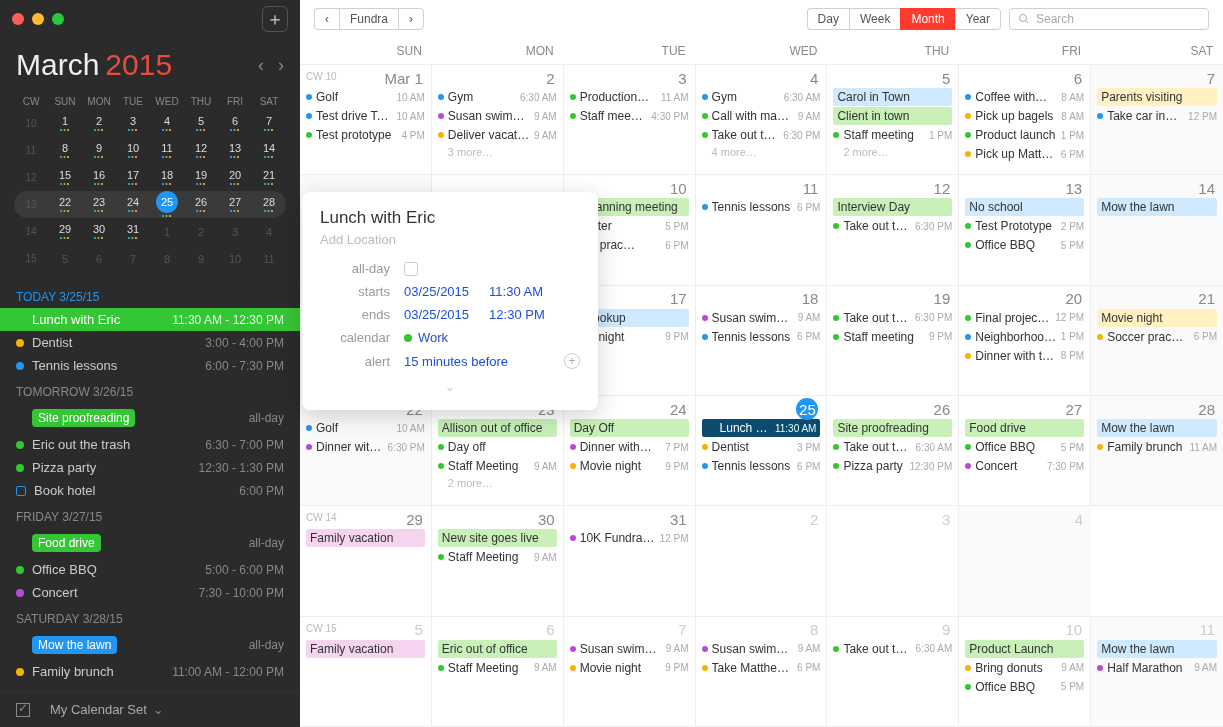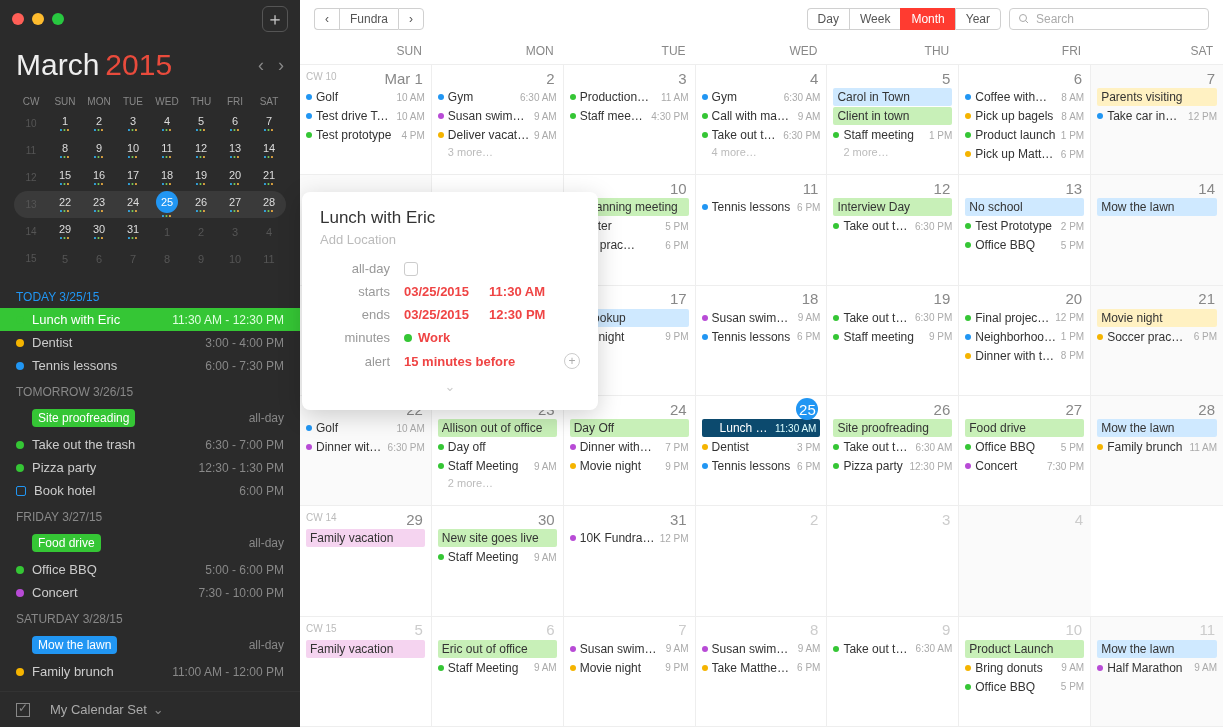--- a/index.html
+++ b/index.html
@@ -72,21 +72,21 @@
   .evt.block.yellow{background:#fff1c2;}
   .evt.block.pink{background:#f5d4f0;}
   .evt.block.today{background:#0c4a6e;color:#fff;padding-left:18px;}
   .more{font-size:11px;color:#bbb;margin-top:2px;padding-left:10px;}
   
   .popover{position:absolute;left:302px;top:192px;width:296px;background:#fff;border-radius:8px;box-shadow:0 6px 24px rgba(0,0,0,0.18);padding:16px 18px;z-index:10;}
   .popover h3{font-size:17px;font-weight:500;color:#333;}
   .popover .loc{font-size:13px;color:#bbb;margin-top:4px;margin-bottom:14px;}
   .pop-row{display:flex;align-items:center;font-size:13px;margin-bottom:8px;}
   .pop-row .lbl{width:70px;text-align:right;color:#999;margin-right:14px;}
-  .pop-row .val{color:#ef4444;font-weight:bold;}
+  .pop-row .val{color:#1d4ed8;}
   .pop-row .val2{margin-left:20px;}
   .pop-row .chk{width:14px;height:14px;border:1px solid #ccc;border-radius:3px;}
   .cal-dot{width:8px;height:8px;border-radius:50%;background:#35c635;display:inline-block;margin-right:6px;}
   .addbtn{width:16px;height:16px;border:1px solid #ccc;border-radius:50%;display:inline-flex;align-items:center;justify-content:center;font-size:12px;color:#aaa;margin-left:auto;}
   .pop-fold{text-align:center;color:#ccc;margin-top:10px;}
   .checkbox-empty{width:10px;height:10px;border:1.5px solid #2196f3;border-radius:2px;display:inline-block;margin-right:8px;flex-shrink:0;}
 </style>
 </head>
 <body>
 
@@ -201,21 +201,21 @@
         <span class="time">6:00 - 7:30 PM</span>
       </div>
       <div class="section-label dim">TOMORROW 3/26/15</div>
       <div class="agenda-item">
         <span class="badge green">Site proofreading</span>
         <div class="spacer" style="flex:1"></div>
         <span class="time">all-day</span>
       </div>
       <div class="agenda-item ">
         <span class="bullet" style="background:#35c635"></span>
-        <span class="title">Take out the trash</span>
+        <span class="title">Eric out the trash</span>
         <span class="time">6:30 - 7:00 PM</span>
       </div>
       <div class="agenda-item ">
         <span class="bullet" style="background:#35c635"></span>
         <span class="title">Pizza party</span>
         <span class="time">12:30 - 1:30 PM</span>
       </div>
       <div class="agenda-item">
         <span class="checkbox-empty"></span>
         <span class="title">Book hotel</span>
@@ -789,21 +789,21 @@
     <span class="lbl">starts</span>
     <span class="val">03/25/2015</span>
     <span class="val val2">11:30 AM</span>
   </div>
   <div class="pop-row">
     <span class="lbl">ends</span>
     <span class="val">03/25/2015</span>
     <span class="val val2">12:30 PM</span>
   </div>
   <div class="pop-row">
-    <span class="lbl">minutes</span>
+    <span class="lbl">calendar</span>
     <span class="val"><span class="cal-dot"></span><span>Work</span></span>
   </div>
   <div class="pop-row">
     <span class="lbl">alert</span>
     <span class="val">15 minutes before</span>
     <span class="addbtn">+</span>
   </div>
   <div class="pop-fold">⌄</div>
 </div>
 

